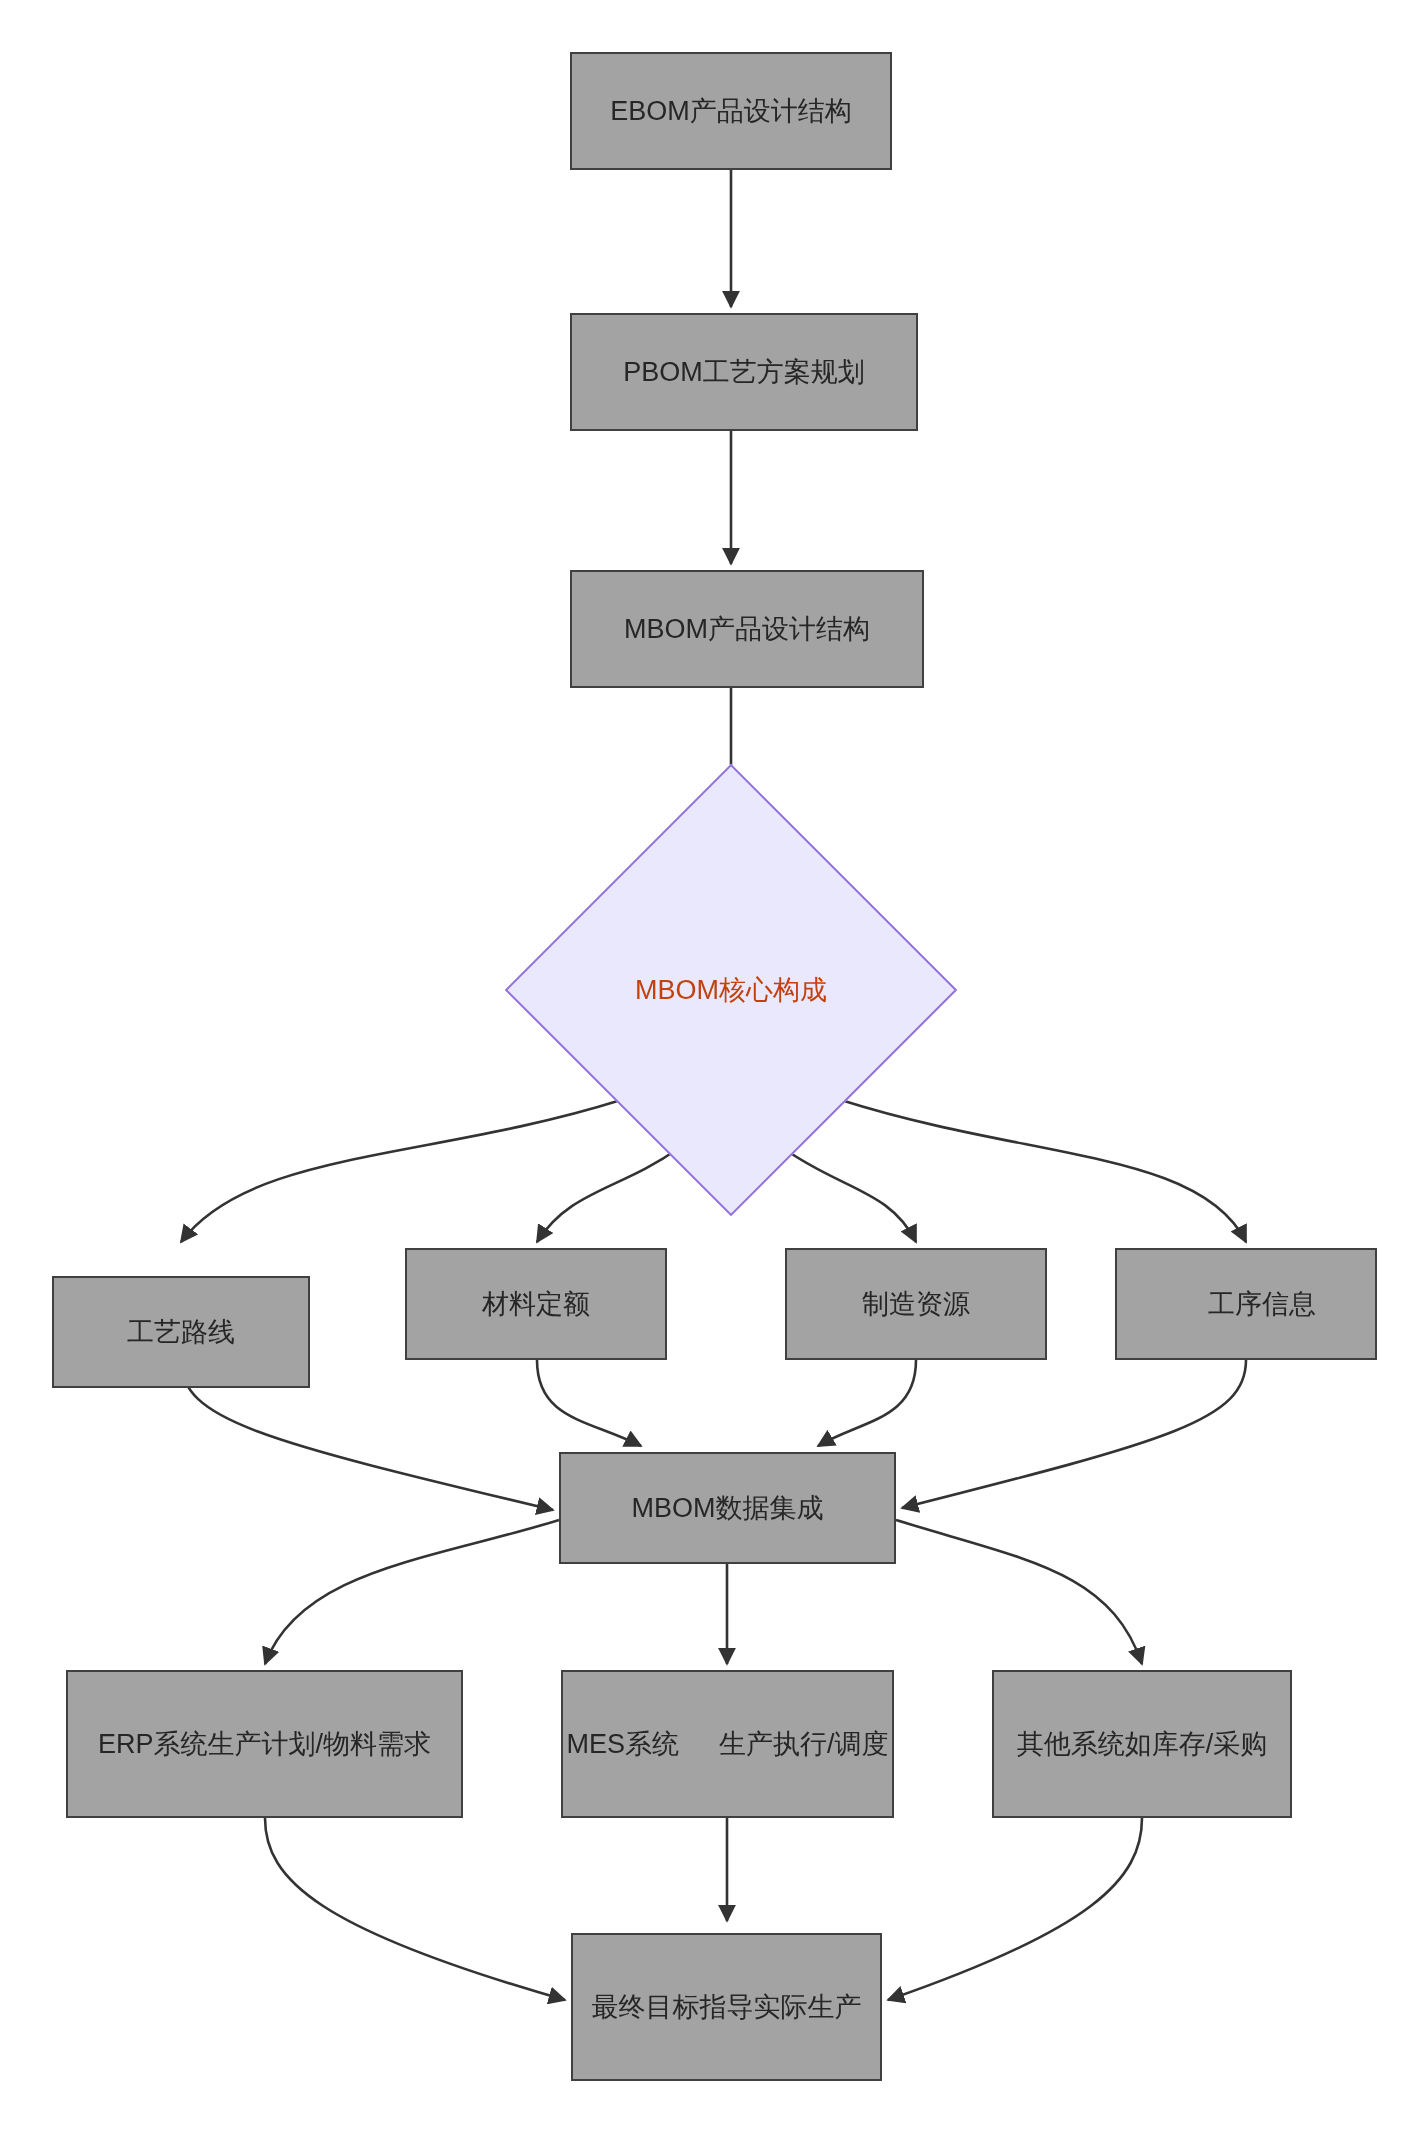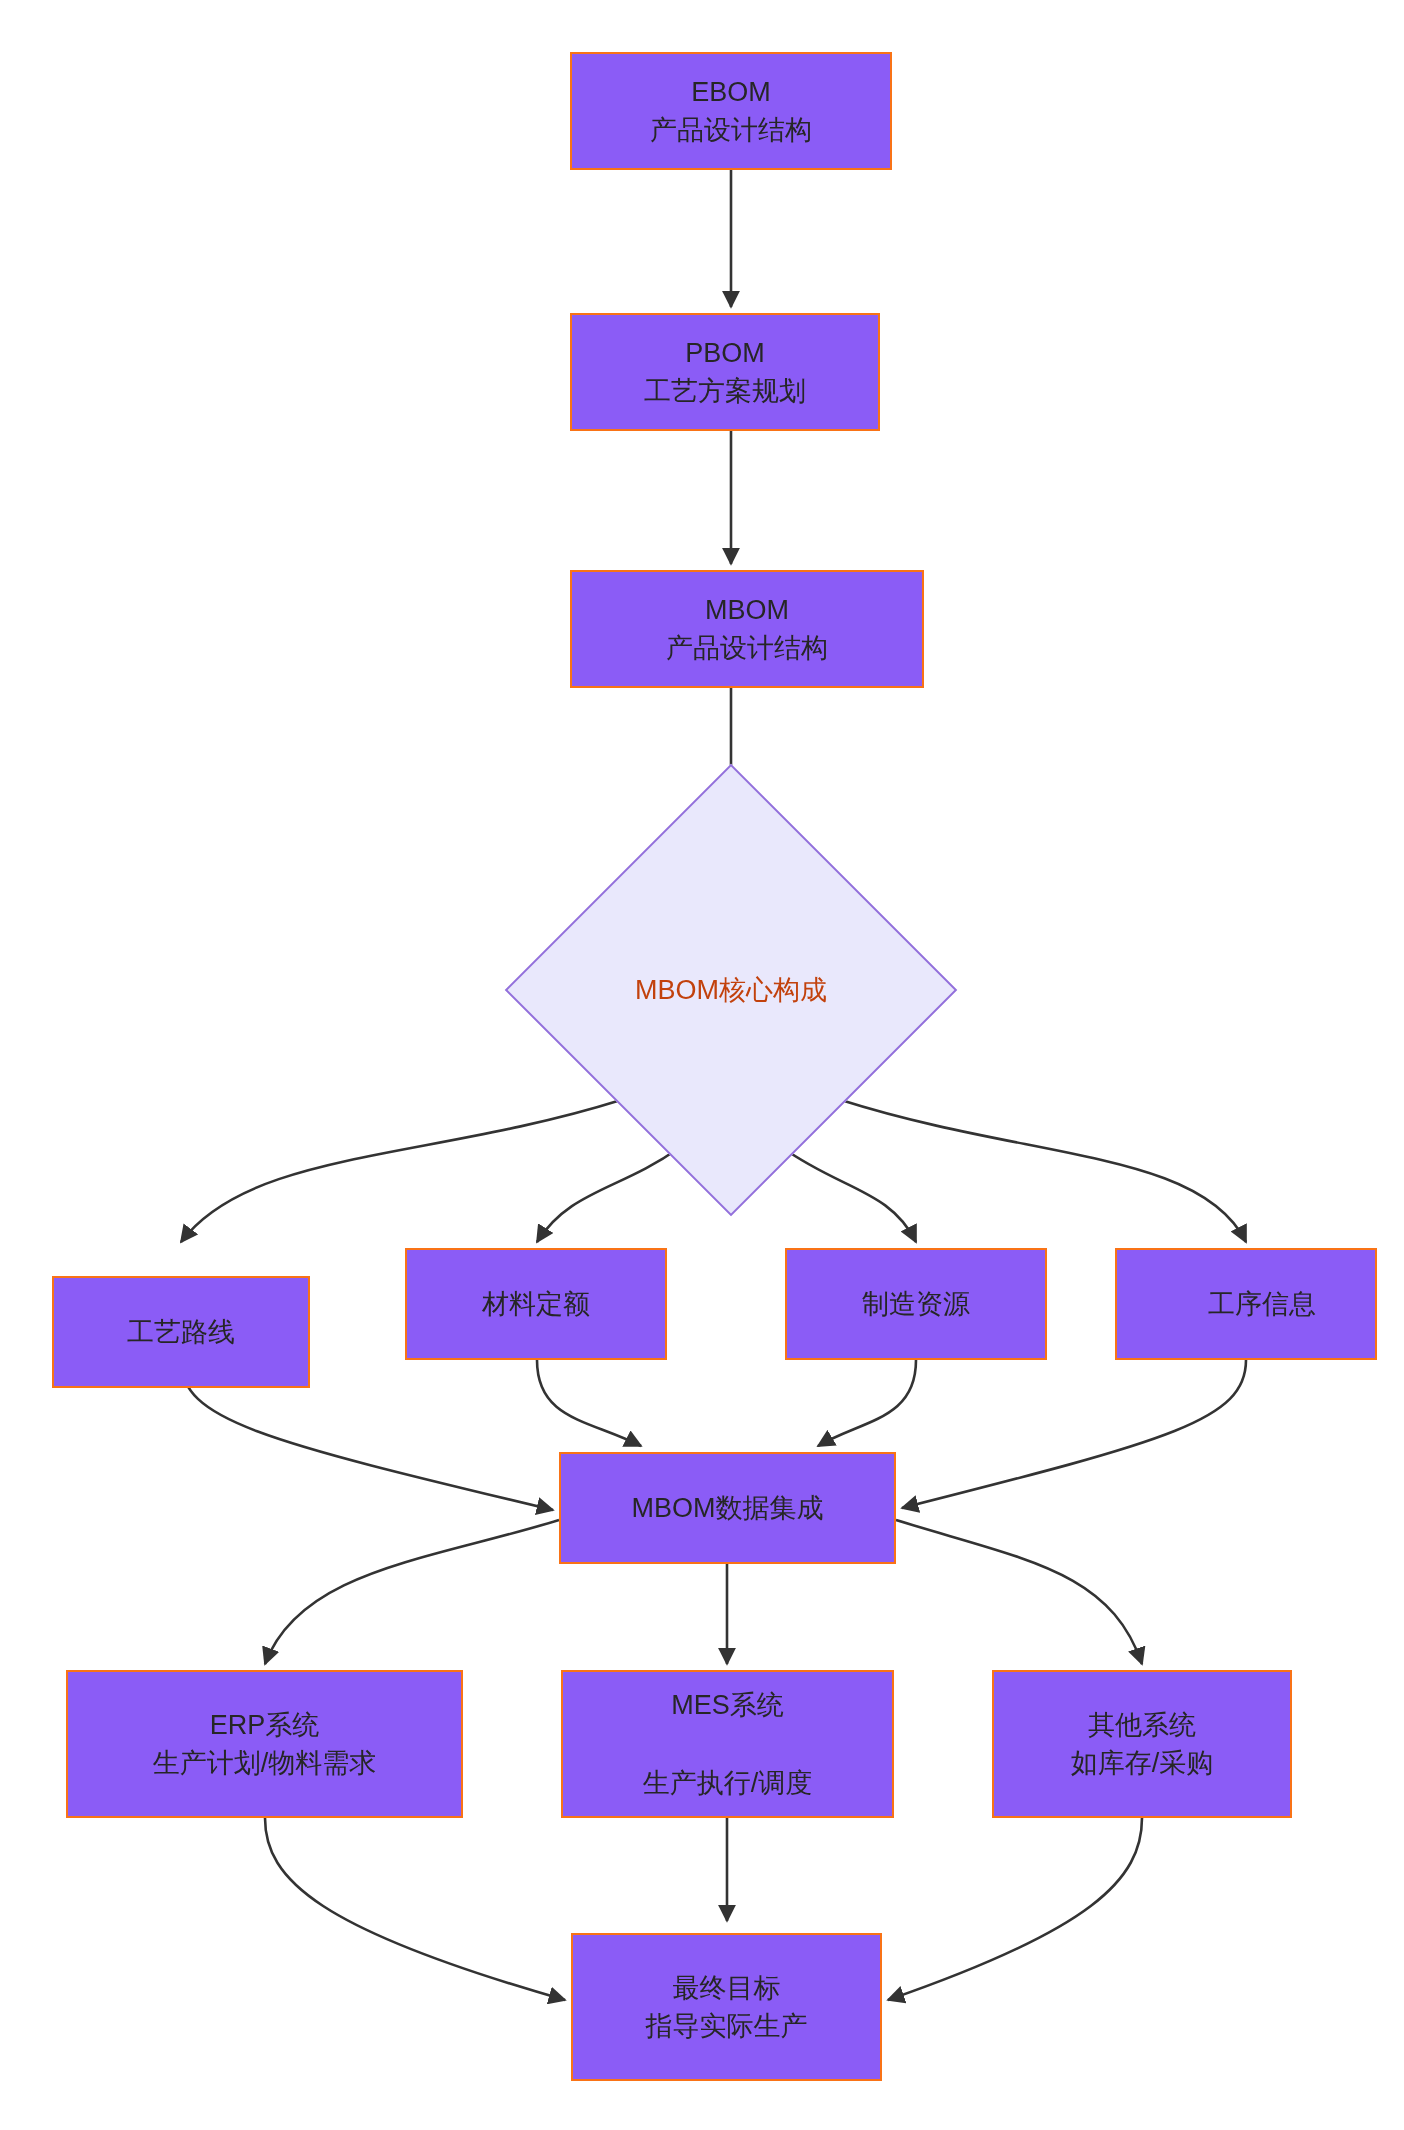--- a/index.html
+++ b/index.html
@@ -22,24 +22,24 @@
     position: absolute;
     left: 0;
     top: 0;
     width: 1404px;
     height: 2130px;
     pointer-events: none;
   }
   .node {
     position: absolute;
     box-sizing: border-box;
-    background: #8b5cf6;
-    border: 2px solid #f97316;
+    background: #a3a3a3;
+    border: 2px solid #404040;
     display: flex;
-    flex-direction: column;
+    flex-direction: row;
     align-items: center;
     justify-content: center;
     text-align: center;
     color: #262626;
     font-size: 27px;
     line-height: 1.42;
     z-index: 2;
   }
   .node .line {
     display: block;
@@ -118,21 +118,21 @@
 
       <path d="M 1142 1818 C 1142 1880 1090 1930 888 2000"></path>
     </g>
   </svg>
 
   <div class="node" style="left:570px; top:52px; width:322px; height:118px;">
     <span class="line">EBOM</span>
     <span class="line">产品设计结构</span>
   </div>
 
-  <div class="node" style="left:570px; top:313px; width:310px; height:118px;">
+  <div class="node" style="left:570px; top:313px; width:348px; height:118px;">
     <span class="line">PBOM</span>
     <span class="line">工艺方案规划</span>
   </div>
 
   <div class="node" style="left:570px; top:570px; width:354px; height:118px;">
     <span class="line">MBOM</span>
     <span class="line">产品设计结构</span>
   </div>
 
   <div class="diamond-wrap" style="left:571px; top:830px; width:320px; height:320px;">

